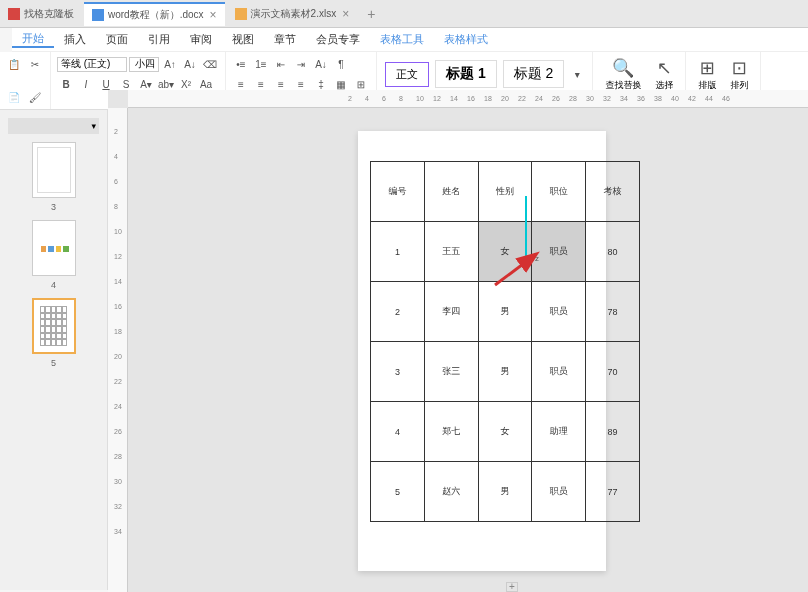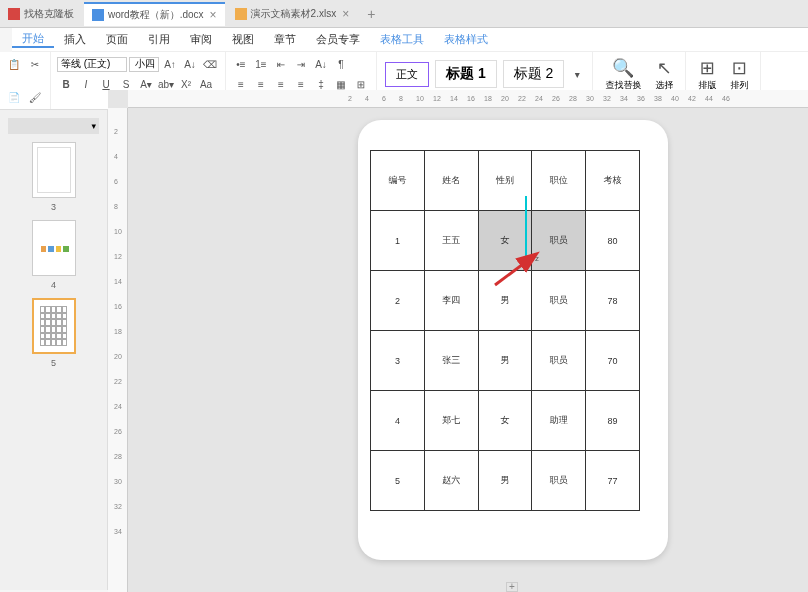--- a/index.html
+++ b/index.html
@@ -255,26 +255,25 @@
     .vtick {
       position: absolute;
       left: 6px;
       font-size: 7px;
       color: #888;
     }
     
     .page {
       position: absolute;
       left: 250px;
-      top: 30px;
-      width: 310px;
+      top: 41px;
+      width: 248px;
       height: 440px;
       background: #fff;
       box-shadow: 0 2px 6px rgba(0,0,0,0.15);
-      border-radius: 23px;
     }
     
     .data-table {
       position: absolute;
       left: 12px;
       top: 30px;
       border-collapse: collapse;
       width: 270px;
     }
     .data-table td {

